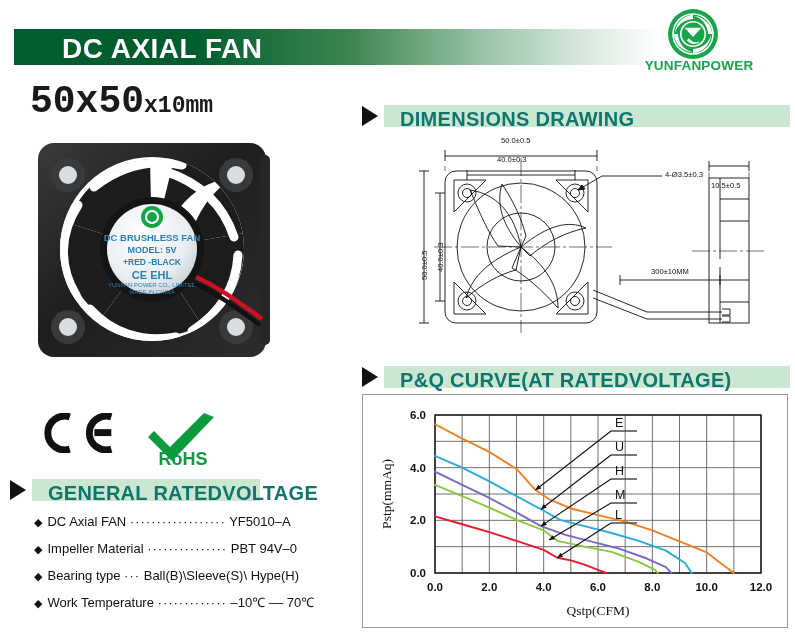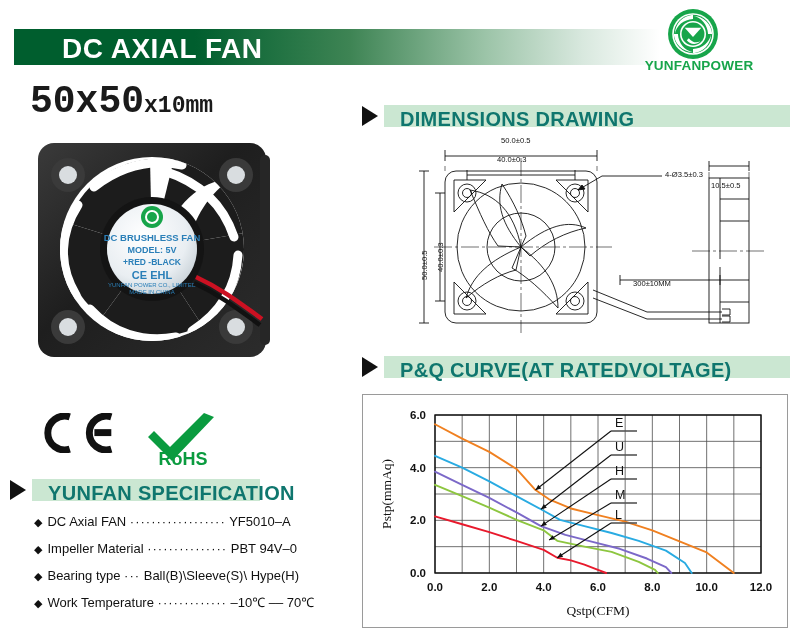--- a/index.html
+++ b/index.html
@@ -62,21 +62,21 @@
   .sec-label{
     position:absolute;left:38px;top:3px;
     font-size:20px;font-weight:bold;color:#0f766e;letter-spacing:0.3px;
     font-family:"Liberation Sans", sans-serif;white-space:nowrap;
   }
 
   #gen-spec-header{left:10px;top:479px;width:340px;}
   #gen-spec-header .sec-band{width:228px;}
   #dim-header{left:362px;top:105px;width:420px;}
   #dim-header .sec-band{width:406px;}
-  #pq-header{left:362px;top:356px;width:420px;}
+  #pq-header{left:362px;top:366px;width:420px;}
   #pq-header .sec-band{width:406px;}
 
   
   .spec-list{position:absolute;left:34px;top:508px;width:330px;}
   .spec-row{
     height:27px;line-height:27px;
     font-size:13px;color:#111111;white-space:nowrap;
     font-family:"Liberation Sans", sans-serif;
   }
   .spec-row .dia{font-size:11px;margin-right:5px;}
@@ -208,21 +208,21 @@
     </svg>
     <svg class="rohs-mark" viewBox="0 0 86 50">
       <path d="M8 24 L14 18 L30 34 L64 0 L74 4 L32 48 Z" fill="#0a9b3f"></path>
     </svg>
     <div class="rohs-text">RoHS</div>
   </div>
 
   <div class="sec-hd" id="gen-spec-header">
     <div class="sec-tri"></div>
     <div class="sec-band"></div>
-    <div class="sec-label">YUNFAN SPECIFICATION</div>
+    <div class="sec-label">GENERAL RATEDVOLTAGE</div>
   </div>
 
   <div class="spec-list">
     <div class="spec-row">
       <span class="dia">◆</span><span>DC Axial FAN</span>
       <span class="dots">··················</span>
       <span>YF5010–A</span>
     </div>
     <div class="spec-row">
       <span class="dia">◆</span><span>Impeller Material</span>
@@ -323,21 +323,21 @@
       <path d="M347 44 L347 50" stroke-width="0.6"></path>
         <path d="M387 44 L387 50" stroke-width="0.6"></path>
     </g>
   </svg>
 
   <div class="dim-txt" style="left:501px;top:136px;">50.0±0.5</div>
   <div class="dim-txt" style="left:497px;top:155px;">40.0±0.3</div>
   <div class="dim-txt rot" style="left:420px;top:280px;">50.0±0.5</div>
   <div class="dim-txt rot" style="left:436px;top:272px;">40.0±0.3</div>
   <div class="dim-txt" style="left:665px;top:170px;">4-Ø3.5±0.3</div>
-  <div class="dim-txt" style="left:633px;top:267px;margin-top:12px;">300±10MM</div>
+  <div class="dim-txt" style="left:651px;top:267px;">300±10MM</div>
   <div class="dim-txt" style="left:711px;top:149px;margin-top:32px;">10.5±0.5</div>
 
   <div class="sec-hd" id="pq-header">
     <div class="sec-tri"></div>
     <div class="sec-band"></div>
     <div class="sec-label">P&amp;Q CURVE(AT RATEDVOLTAGE)</div>
   </div>
 
   <div class="chart-frame">
     <svg id="pq-svg" width="422" height="230" viewBox="0 0 422 230">

